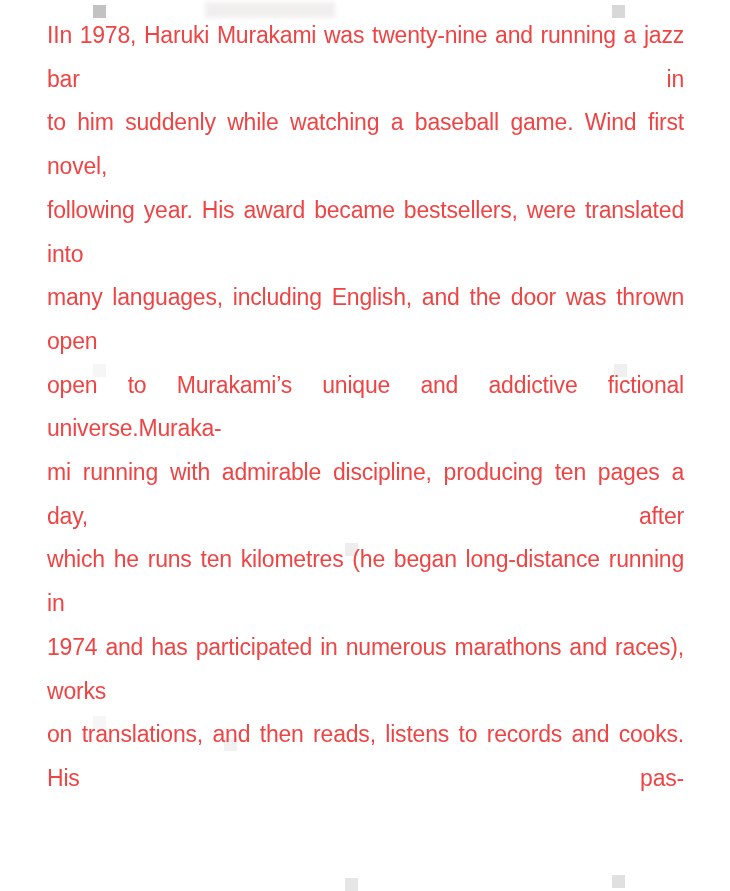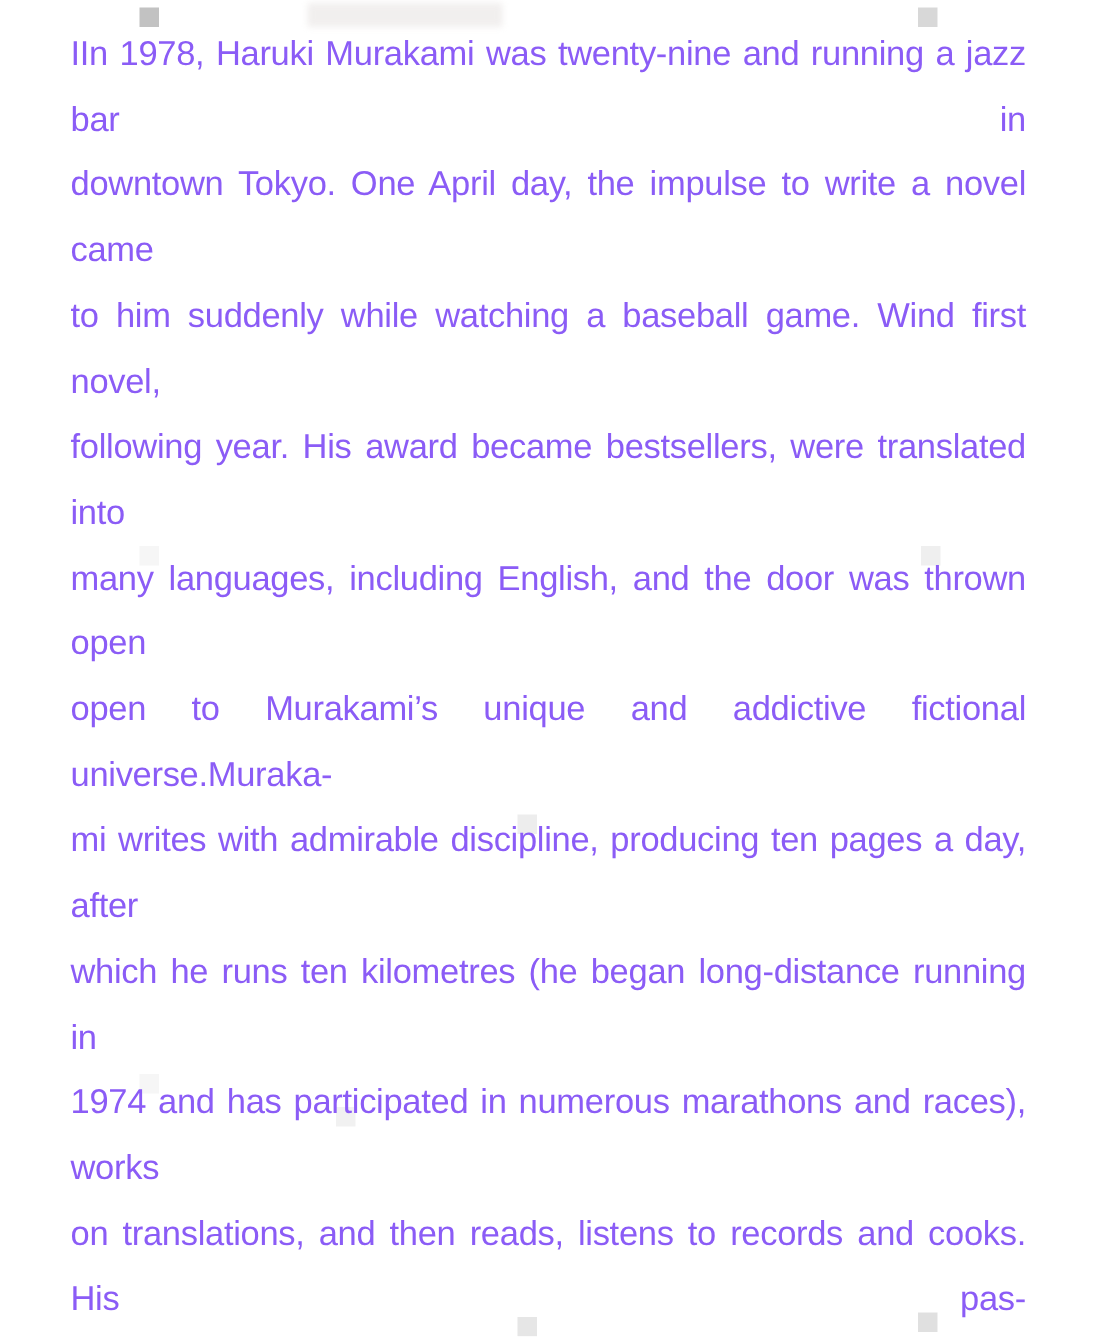--- a/index.html
+++ b/index.html
@@ -17,21 +17,21 @@
   }
   .text-block {
     position: absolute;
     top: 14px;
     left: 47px;
     right: 46px;
   }
   .text-line {
     font-size: 23px;
     line-height: 43.7px;
-    color: #8b5cf6;
+    color: #ef4444;
     text-align: justify;
     text-align-last: justify;
     white-space: normal;
     letter-spacing: -0.2px;
   }
   .watermark {
     position: absolute;
     width: 13px;
     height: 13px;
     background: #8f8f8f;
@@ -69,25 +69,24 @@
   <span class="watermark wm-3"></span>
   <span class="watermark wm-4"></span>
   <span class="watermark wm-5"></span>
   <span class="watermark wm-6"></span>
   <span class="watermark wm-7"></span>
   <span class="watermark wm-8"></span>
   <span class="watermark wm-9"></span>
 
   <div class="text-block">
     <div class="text-line">IIn 1978, Haruki Murakami was twenty-nine and running a jazz bar in</div>
-    <div class="text-line">downtown Tokyo. One April day, the impulse to write a novel came</div>
     <div class="text-line">to him suddenly while watching a baseball game. Wind first novel,</div>
     <div class="text-line">following year. His award became bestsellers, were translated into</div>
     <div class="text-line">many languages, including English, and the door was thrown open</div>
     <div class="text-line">open to Murakami’s unique and addictive fictional universe.Muraka-</div>
-    <div class="text-line">mi writes with admirable discipline, producing ten pages a day, after</div>
+    <div class="text-line">mi running with admirable discipline, producing ten pages a day, after</div>
     <div class="text-line">which he runs ten kilometres (he began long-distance running in</div>
     <div class="text-line">1974 and has participated in numerous marathons and races), works</div>
     <div class="text-line">on translations, and then reads, listens to records and cooks. His pas-</div>
 
   </div>
 
 </div>
 
 </body></html>

